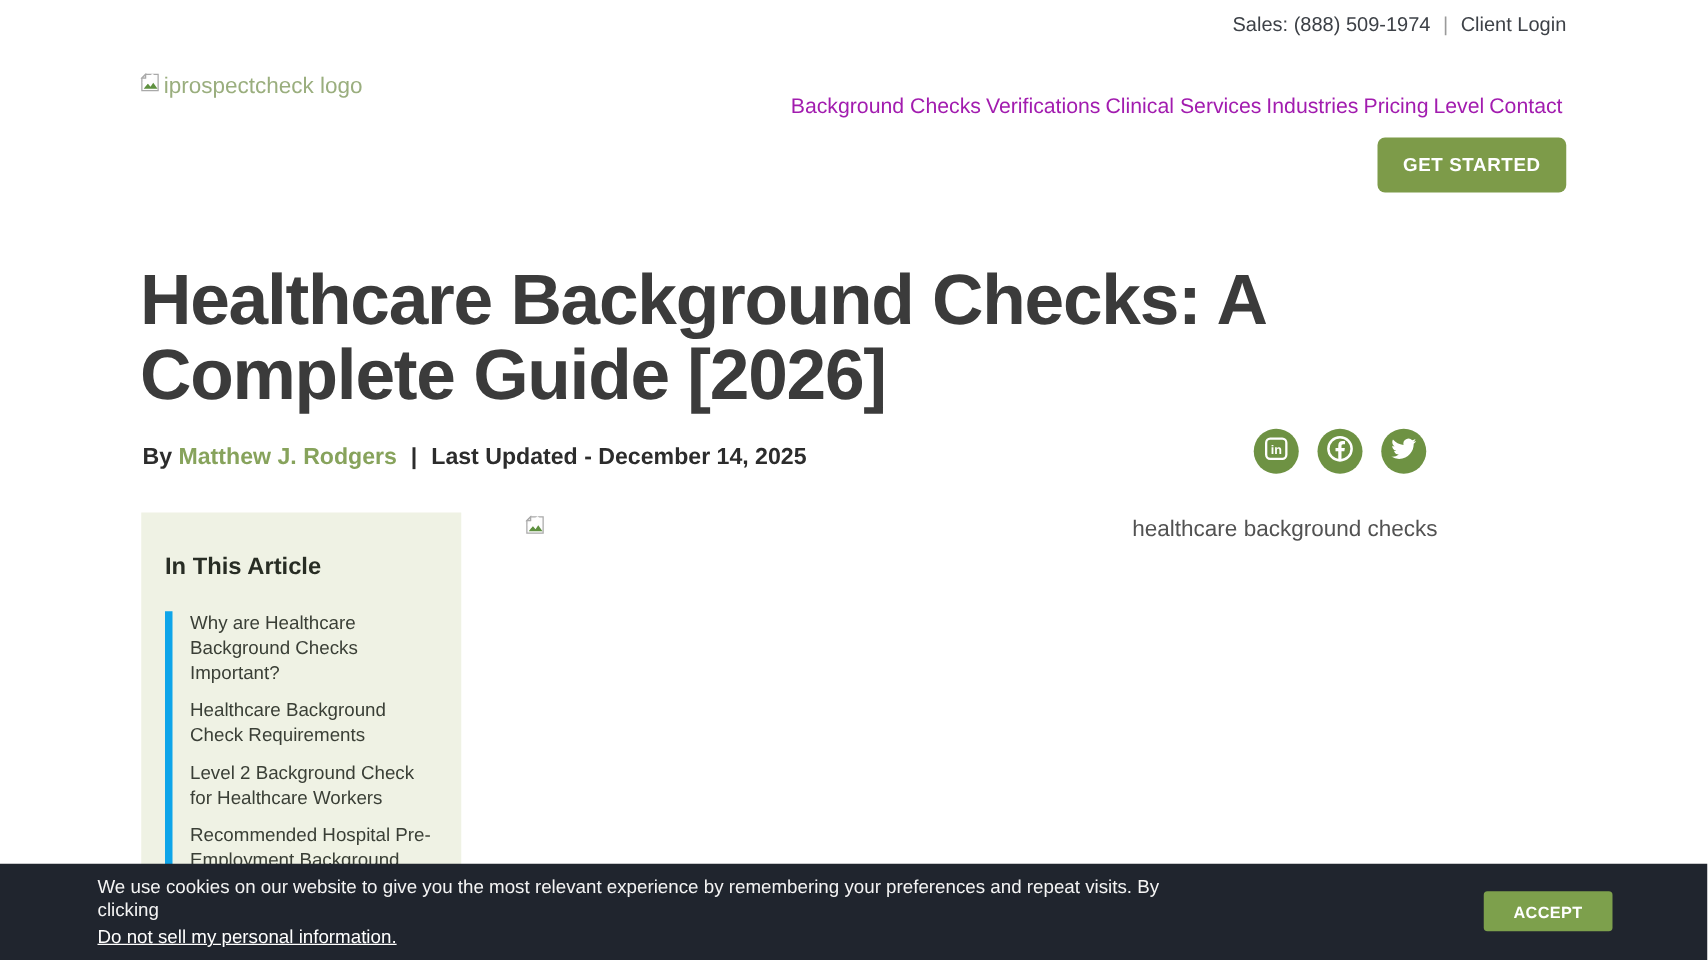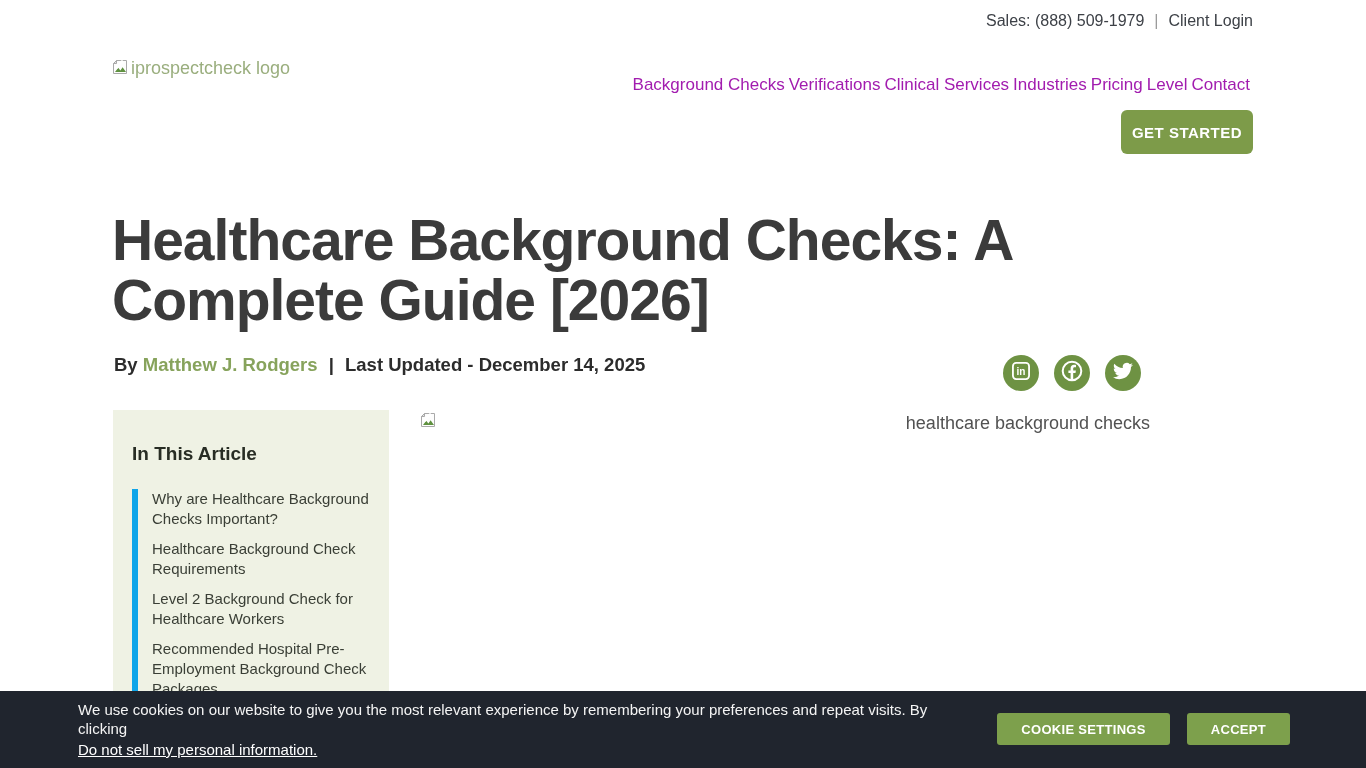--- a/index.html
+++ b/index.html
@@ -17,43 +17,43 @@
   
   .logo { position:absolute; left:112px; top:58px; display:flex; align-items:center; gap:3px; }
   .logo-alt { font-size:18px; color:#9aae7e; }
 
   
   .nav { position:absolute; top:75px; right:116px; display:flex; gap:4px; font-size:17px; color:#a21caf; }
   .nav a { white-space:nowrap; }
 
   
   .cta {
-    position:absolute; top:110px; right:113px; width:132px; height:44px;
+    position:absolute; top:110px; right:113px; width:151px; height:44px;
     background:#7d9b49; border:none; border-radius:6px; color:#fff;
     font-family:"Liberation Sans", sans-serif; font-size:15px; font-weight:bold; letter-spacing:.5px;
     display:flex; align-items:center; justify-content:center; cursor:pointer;
   }
 
   
   .title {
     position:absolute; left:112px; top:210px; width:1010px;
     font-size:57px; line-height:60px; font-weight:700; color:#3b3b3b; letter-spacing:-1px;
   }
 
   
   .byline { position:absolute; left:114px; top:354px; font-size:18.5px; font-weight:600; color:#2c2c2c; }
   .byline .author { color:#87a35c; }
   .byline .sep { margin:0 6px; }
 
   
-  .social { position:absolute; left:1003px; top:355px; display:flex; gap:15px;justify-content:center; }
+  .social { position:absolute; left:1003px; top:343px; display:flex; gap:15px;justify-content:center; }
   .social a { width:36px; height:36px; border-radius:50%; background:#6e9243; display:flex; align-items:center; justify-content:center; }
 
   
-  .toc { position:absolute; left:113px; top:410px; width:276px; height:358px; background:#eff2e4; padding:33px 20px 0 19px; }
+  .toc { position:absolute; left:113px; top:410px; width:256px; height:358px; background:#eff2e4; padding:33px 20px 0 19px; }
   .toc h3 { font-size:19px; font-weight:700; color:#282d24; margin-bottom:24px; }
   .toc-list { border-left:6px solid #0ea5e9; padding-left:14px; display:flex; flex-direction:column; gap:10px; }
   .toc-list a { font-size:15px; color:#3a3f36; line-height:20px; display:block; }
 
   
   .hero { position:absolute; left:420px; top:410px; width:730px; }
   .hero .bimg { position:absolute; left:0; top:2px; }
   .hero .alt { text-align:right; font-size:18px; color:#525252; padding-top:3px; }
 
   
@@ -66,21 +66,21 @@
     font-family:"Liberation Sans", sans-serif; font-size:13px; font-weight:bold; letter-spacing:.3px;
     padding:0 24px; cursor:pointer; white-space:nowrap;
   }
 </style>
 </head>
 <body>
 
 <div class="page">
 
   <div class="topbar">
-    <span>Sales: (888) 509-1979</span>
+    <span>Sales: (888) 509-1974</span>
     <span class="sep">|</span>
     <a>Client Login</a>
   </div>
 
   <a class="logo">
     <span>
       <svg width="16" height="16" viewBox="0 0 16 16">
         <path d="M4.5 1.5 h10 v13 h-13 v-10 z" fill="#fdfdfd" stroke="#a9a9a9" stroke-width="1"></path>
         <path d="M1.5 4.5 L4.5 1.5 L4.5 4.5 Z" fill="#e6e6e6" stroke="#a9a9a9" stroke-width="1"></path>
         <path d="M3 13 l3.2-4.2 2.2 2.6 2.2-3.2 3.4 4.8 z" fill="#5f9140"></path>
@@ -158,18 +158,17 @@
     </span>
     <figcaption class="alt">healthcare background checks</figcaption>
   </figure>
 
   <div class="banner">
     <div class="banner-text">
       <div>We use cookies on our website to give you the most relevant experience by remembering your preferences and repeat visits. By clicking</div>
     </div>
     <a class="banner-link">Do not sell my personal information.</a>
     <div class="banner-buttons">
-      <button>COOKIE SETTINGS</button>
       <button>ACCEPT</button>
     </div>
   </div>
 
 </div>
 
 </body></html>

